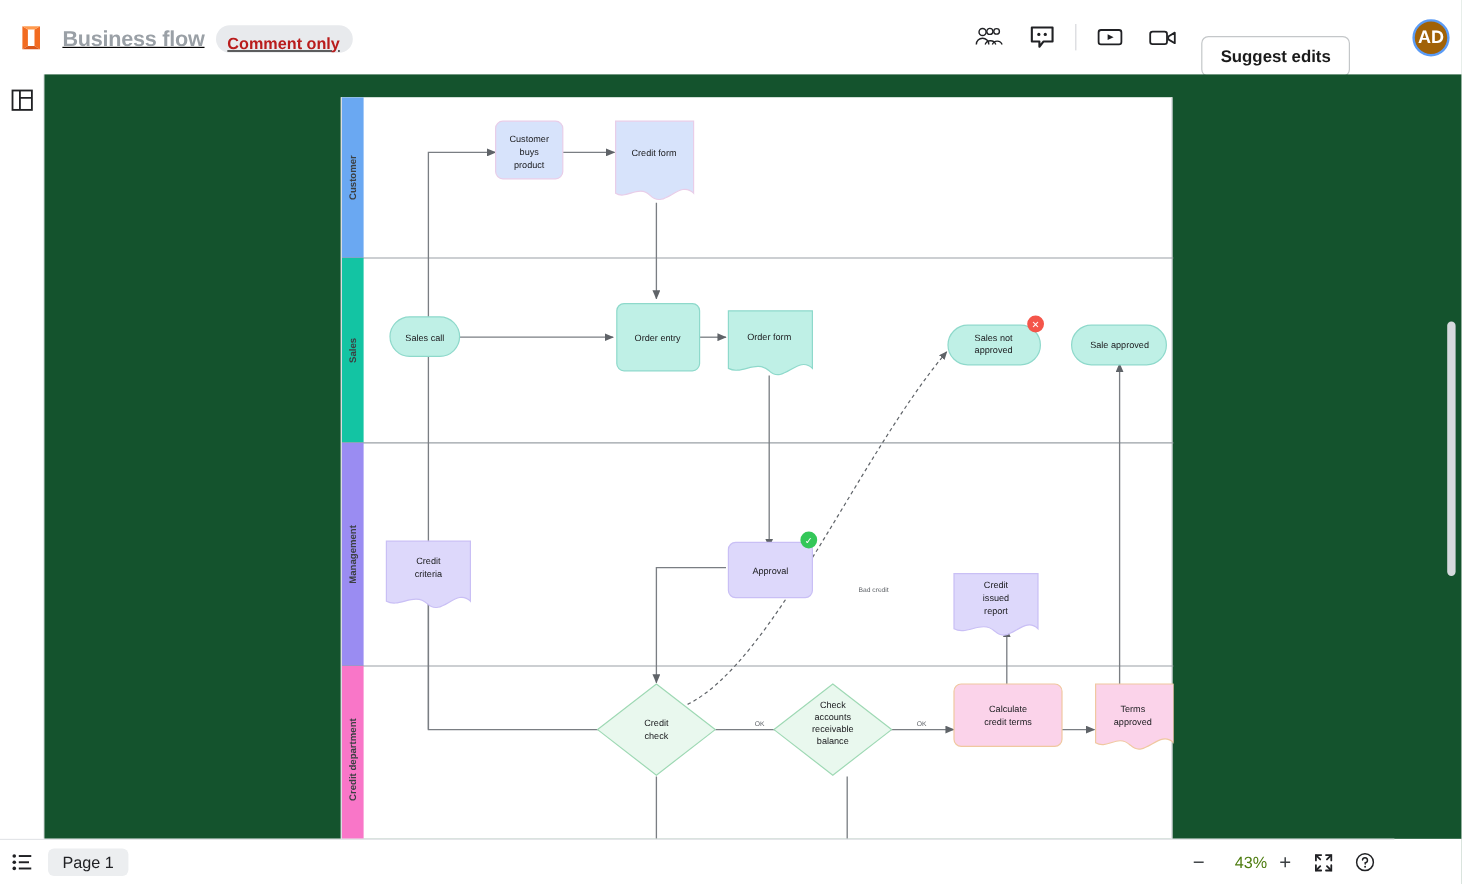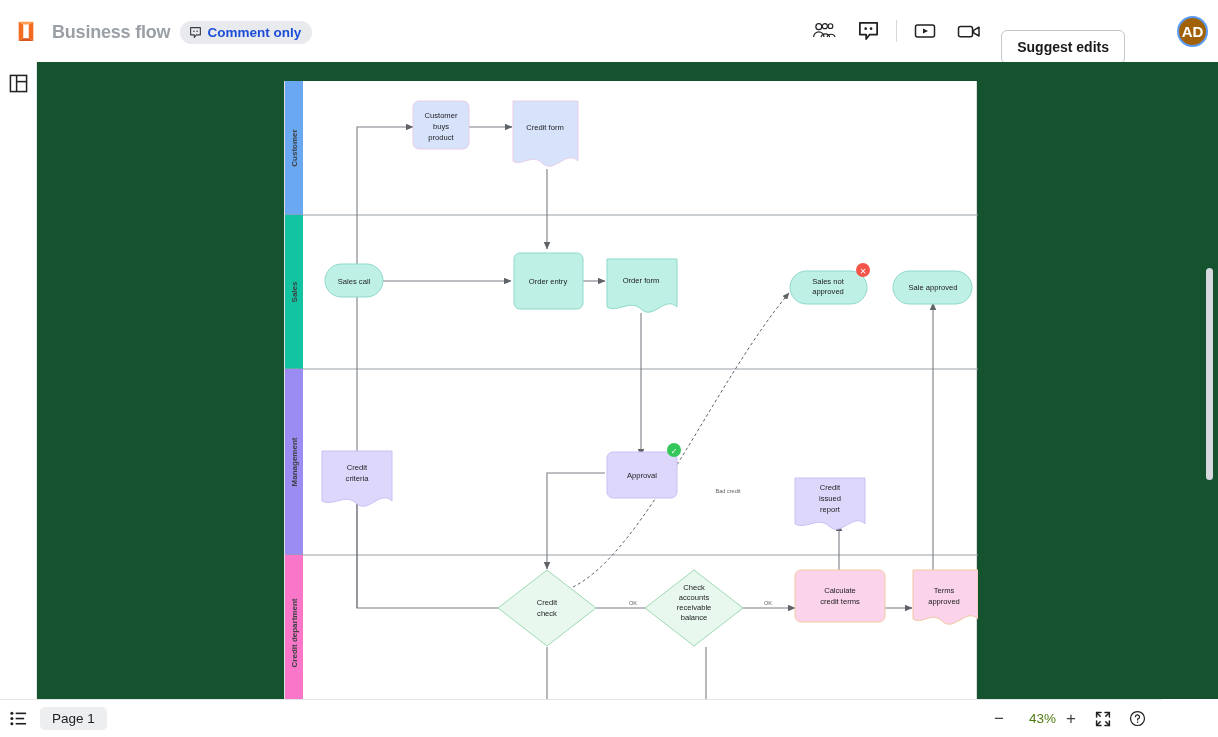--- a/index.html
+++ b/index.html
@@ -12,30 +12,30 @@
 
   
   .topbar {
     position: absolute; top: 0; left: 0; width: 1218px; height: 62px;
     background: #ffffff; display: flex; align-items: center;
   }
   .logo-wrap {
     width: 52px; height: 62px; display: flex; align-items: center; justify-content: center;
   }
   .logo { width: 22px; height: 24px; }
-  .title-block { display: flex; flex-direction: column; justify-content: center; height: 62px; padding-top: 2px; }
+  .title-block { display: flex; flex-direction: column; justify-content: center; height: 62px; padding-top: 2px; text-decoration: underline; }
   .title-row { display: flex; align-items: center; gap: 10px; height: 26px; }
   .doc-title {
     font-size: 18px; font-weight: bold; color: #9aa0a6; letter-spacing: -0.2px;
   }
   .badge-comment {
     display: inline-flex; align-items: center; gap: 5px;
-    background: #e8eaed; color: #1d4ed8;
+    background: #e8eaed; color: #b91c1c;
     border-radius: 14px; padding: 3px 11px 3px 9px;
-    font-size: 13.5px; font-weight: 600; height: 23px;
+    font-size: 13.5px; font-weight: 600; height: 23px; flex-direction: column;
   }
   .badge-comment svg { display: block; }
   .menu-row { display: flex; align-items: center; gap: 18px; height: 24px; margin-top: 1px; }
   .menu-item {
     font-size: 13.5px; color: #202124; cursor: default;
   }
   .cloud-icon { margin-left: 2px; display: flex; align-items: center; }
 
   .topbar-right {
     margin-left: auto; display: flex; align-items: center; gap: 0px; padding-right: 10px; height: 62px;

